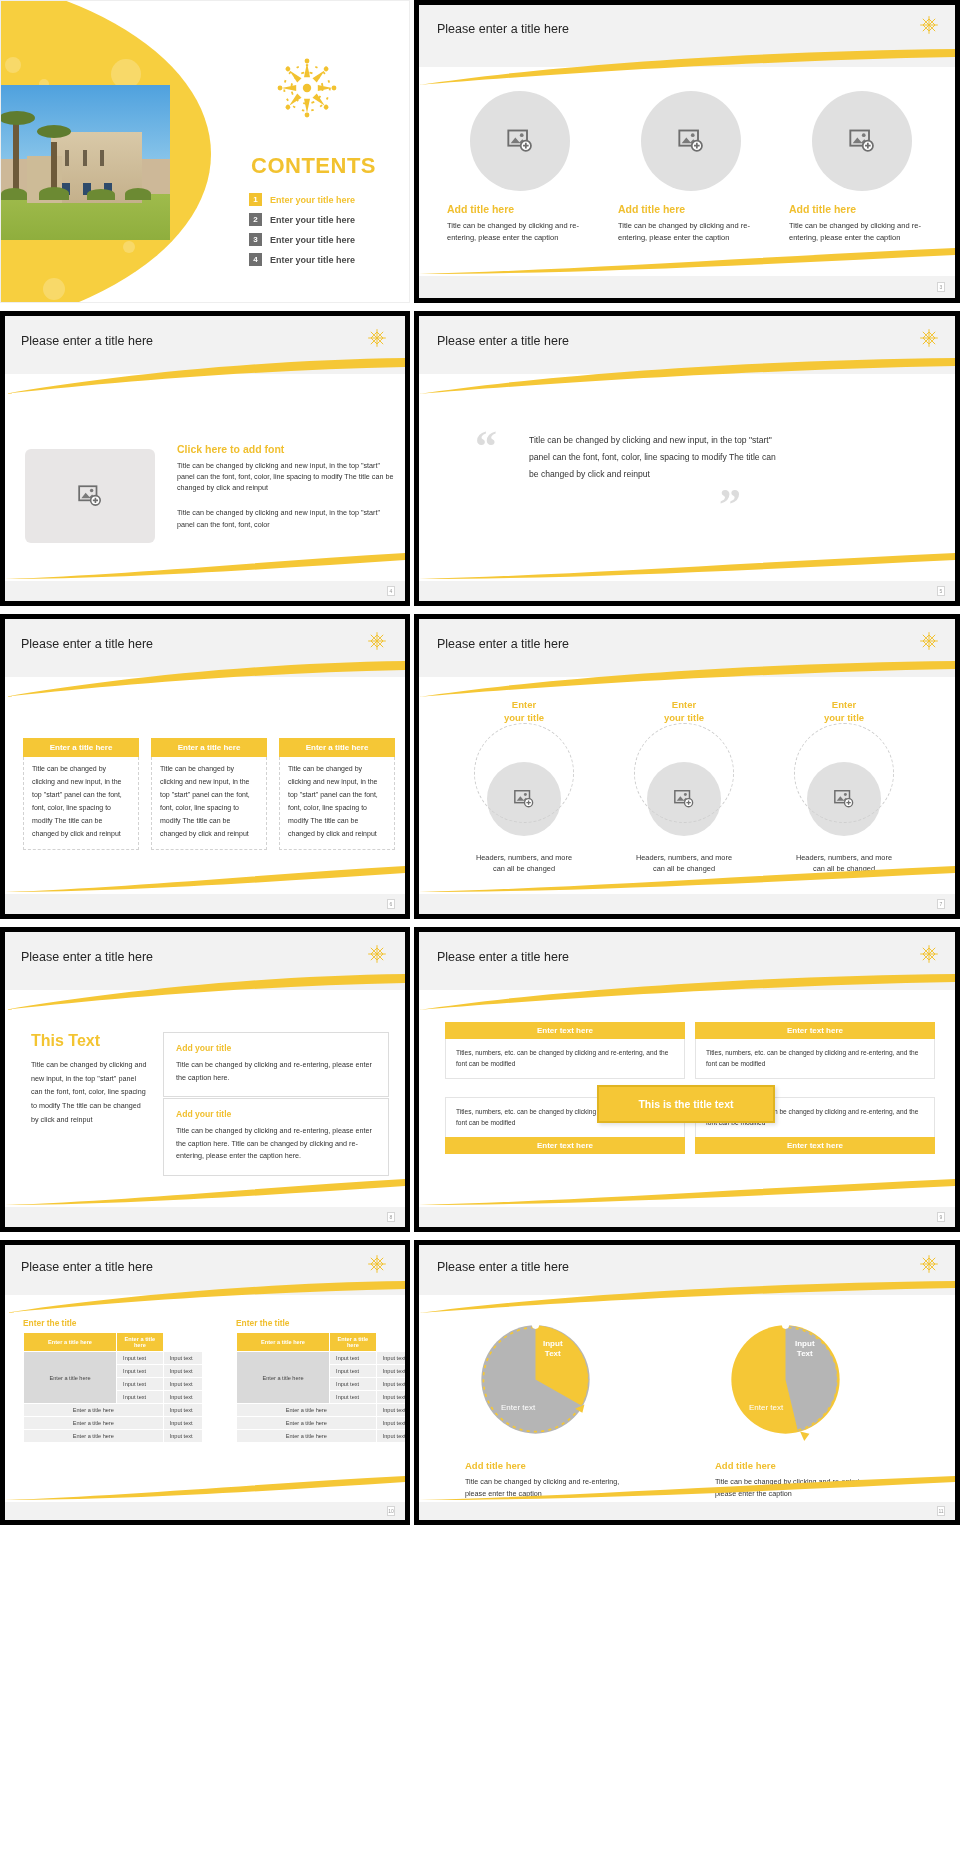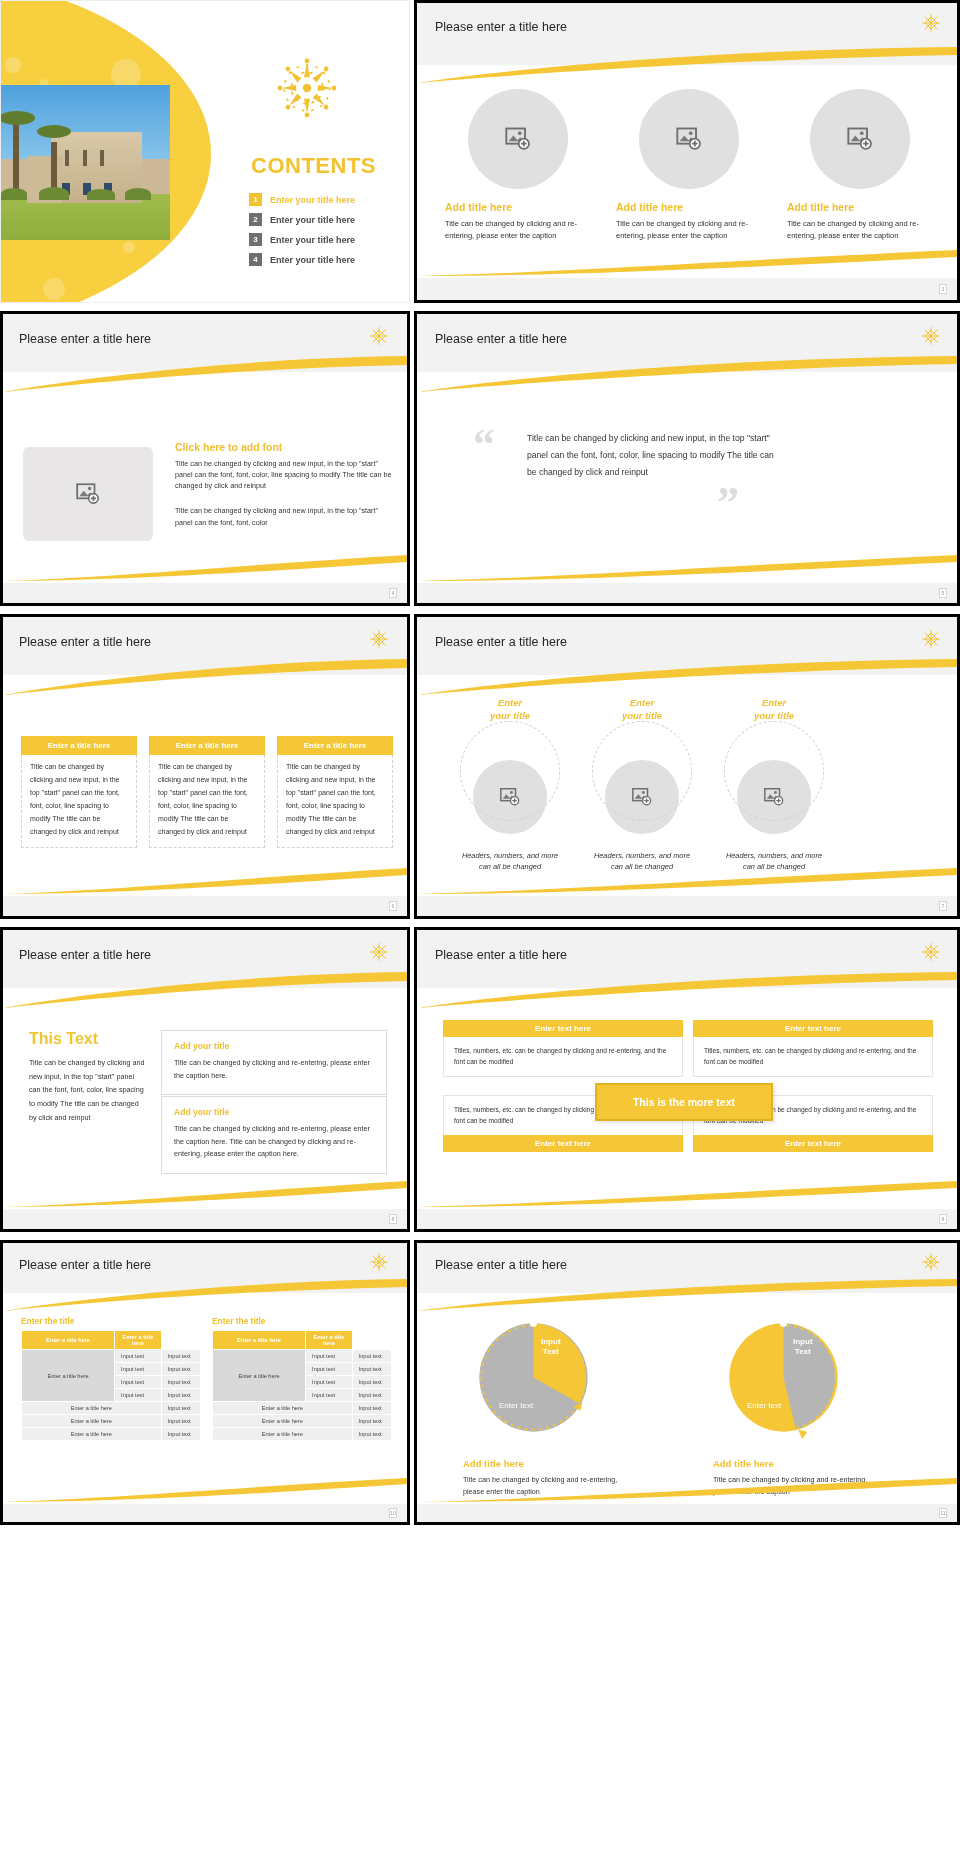--- a/index.html
+++ b/index.html
@@ -15,21 +15,21 @@
     grid-auto-rows: auto;
     column-gap:4px;
     row-gap:8px;
     width:960px;
   }
   
   .slide {
     position:relative;
     background:#fff;
     overflow:hidden;
-    border:3px solid #000000;
+    border:5px solid #000000;
   }
   .slide.s-left  { width:410px; }
   .slide.s-right { width:546px; }
   .h-small  { height:303px; }
   .h-std    { height:295px; }
   .h-std2   { height:305px; }
 
   .hdr {
     position:absolute; left:0; top:0; width:100%;
     background:#f2f2f2;
@@ -422,21 +422,21 @@
             <line x1="20" y1="50" x2="34" y2="64"></line>
       <line x1="80" y1="50" x2="66" y2="36"></line>
             <line x1="80" y1="50" x2="66" y2="64"></line>
           </g>
         </svg>
     </div>
     <svg class="curve" style="top:42px;height:36px;" viewBox="0 0 546 36" preserveAspectRatio="none">
       <path d="M0 36 C120 18 330 2 546 0 L546 8 C330 12 120 26 0 36 Z" fill="#f5c736"></path>
     </svg>
 
-    <div style="position:absolute;left:40px;top:80px;display:flex;gap:26px;font-style:italic;">
+    <div style="position:absolute;left:52px;top:80px;display:flex;gap:54px;">
       <div style="width:106px;text-align:center;position:relative;">
         <div class="cap-title" style="font-size:9.5px;line-height:1.35;">
           <span>Enter</span><br><span>your title</span>
         </div>
         <div style="position:absolute;left:3px;top:24px;width:100px;height:100px;border:1px dashed #cfcfcf;border-radius:50%;"></div>
         <div class="circ-img" style="width:74px;height:74px;margin:37px auto 0;">
           <svg width="22" height="22" viewBox="0 0 24 24">
               <rect x="2" y="3" width="16" height="13" fill="none" stroke="#6e6e6e" stroke-width="1.6"></rect>
               <path d="M4 14l4-5 3.5 4 2.5-2.5L17 14z" fill="#7a7a7a"></path>
               <circle cx="13.5" cy="7" r="1.6" fill="#7a7a7a"></circle>
@@ -574,21 +574,21 @@
         <div style="flex:1;">
           <div class="cap-body" style="font-size:6.6px;padding:9px 10px;border:1px solid #e4e4e4;border-bottom:none;height:40px;line-height:1.6;">Titles, numbers, etc. can be changed by clicking and re-entering, and the font can be modified</div>
           <div class="ybar" style="font-size:8px;padding:4px 0;">Enter text here</div>
         </div>
         <div style="flex:1;">
           <div class="cap-body" style="font-size:6.6px;padding:9px 10px;border:1px solid #e4e4e4;border-bottom:none;height:40px;line-height:1.6;">Titles, numbers, etc. can be changed by clicking and re-entering, and the font can be modified</div>
           <div class="ybar" style="font-size:8px;padding:4px 0;">Enter text here</div>
         </div>
       </div>
     </div>
-    <div style="position:absolute;left:178px;top:153px;width:178px;height:38px;background:#f5c736;border:2px solid #e0b421;color:#fff;font-size:10.5px;font-weight:bold;display:flex;align-items:center;justify-content:center;box-shadow:2px 2px 4px rgba(0,0,0,.12);">This is the more text</div>
+    <div style="position:absolute;left:178px;top:153px;width:178px;height:38px;background:#f5c736;border:2px solid #e0b421;color:#fff;font-size:10.5px;font-weight:bold;display:flex;align-items:center;justify-content:center;box-shadow:2px 2px 4px rgba(0,0,0,.12);">This is the title text</div>
 
     <svg class="curve" style="bottom:22px;height:26px;" viewBox="0 0 546 26" preserveAspectRatio="none">
       <path d="M0 26 C160 22 360 8 546 0 L546 7 C360 16 160 26 0 26 Z" fill="#f5c736"></path>
     </svg>
     <div class="footband" style="height:20px;"></div>
     <div class="pgnum" style="right:10px;bottom:5px;">9</div>
   </div>
 
   <div class="slide s-left" style="height:285px;">
     <div class="hdr" style="height:50px;"></div>
@@ -608,21 +608,21 @@
             <line x1="20" y1="50" x2="34" y2="64"></line>
       <line x1="80" y1="50" x2="66" y2="36"></line>
             <line x1="80" y1="50" x2="66" y2="64"></line>
           </g>
         </svg>
     </div>
     <svg class="curve" style="top:36px;height:32px;" viewBox="0 0 410 32" preserveAspectRatio="none">
       <path d="M0 32 C90 18 250 2 410 0 L410 8 C250 11 90 23 0 32 Z" fill="#f5c736"></path>
     </svg>
 
-    <div style="position:absolute;left:18px;top:73px;display:flex;gap:11px;">
+    <div style="position:absolute;left:18px;top:73px;display:flex;gap:33px;">
 
       <div style="width:180px;">
         <div style="font-size:8.4px;font-weight:bold;color:#f0bf2e;margin-bottom:4px;">Enter the title</div>
         <table style="width:100%;border-collapse:collapse;font-size:5.6px;color:#444;">
           <tbody>
               <tr>
             <td class="ybar" style="padding:3px 2px;border:1px solid #fff;width:52%;font-size:5.6px;">Enter a title here</td>
             <td class="ybar" style="padding:3px 2px;border:1px solid #fff;font-size:5.6px;">Enter a title here</td>
           </tr>
           <tr>

